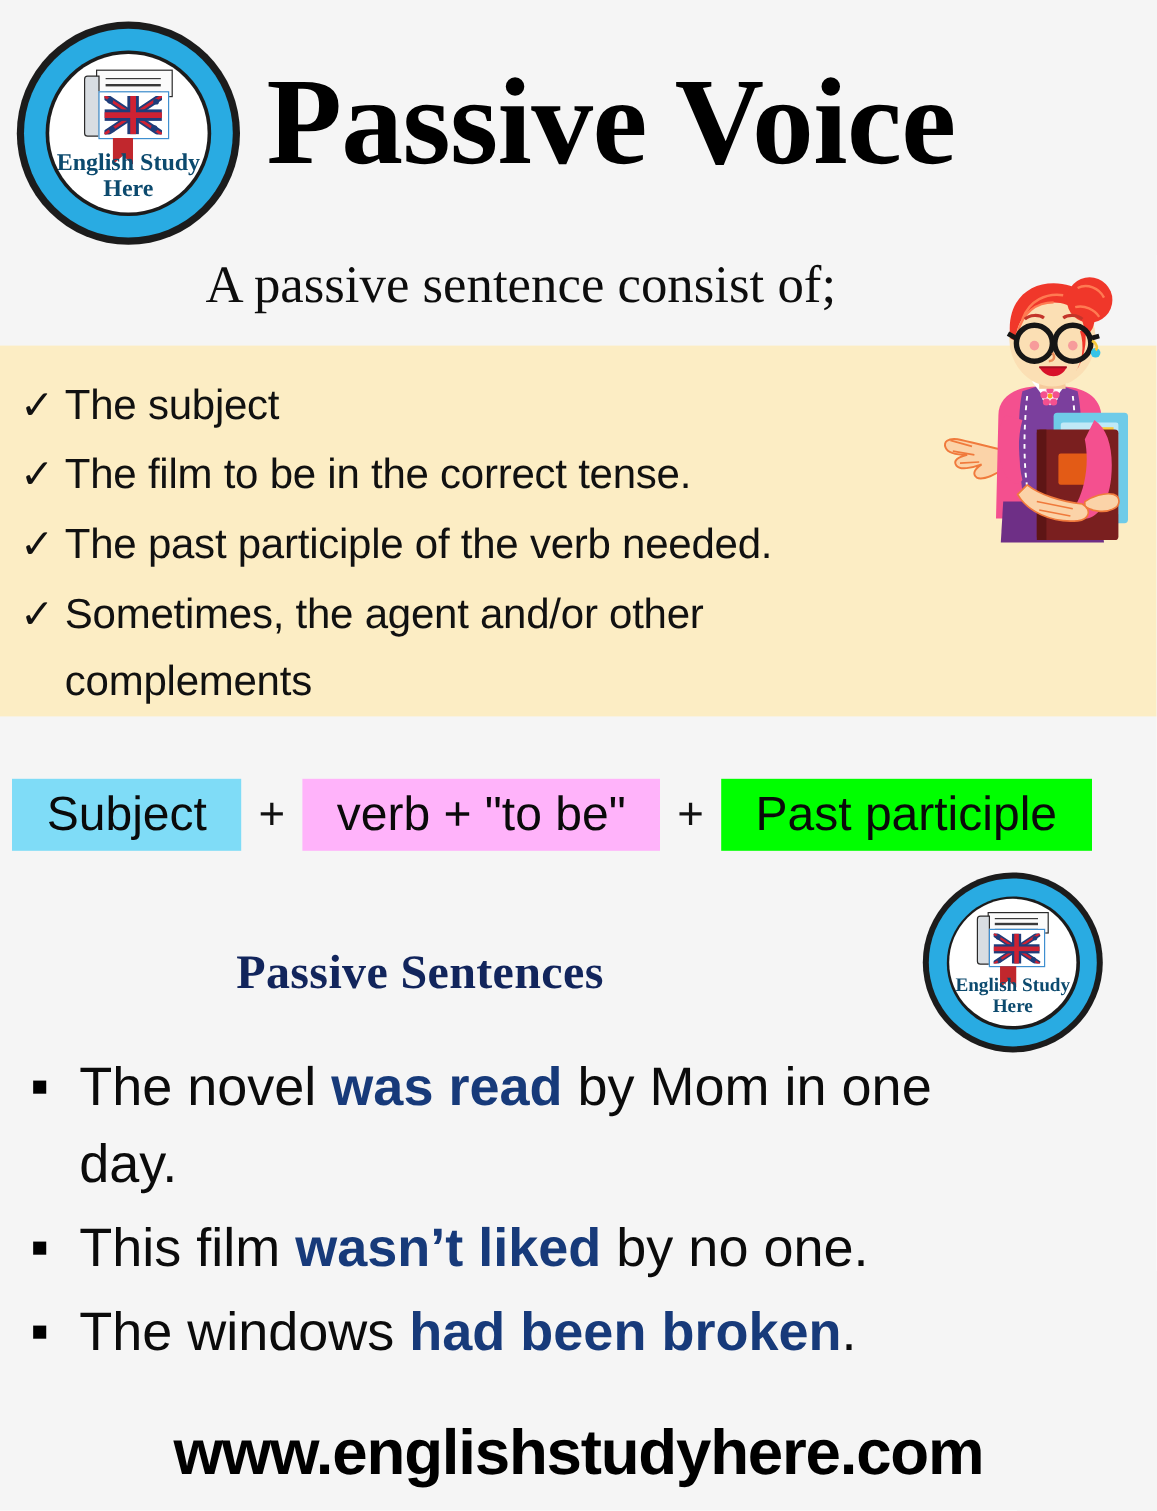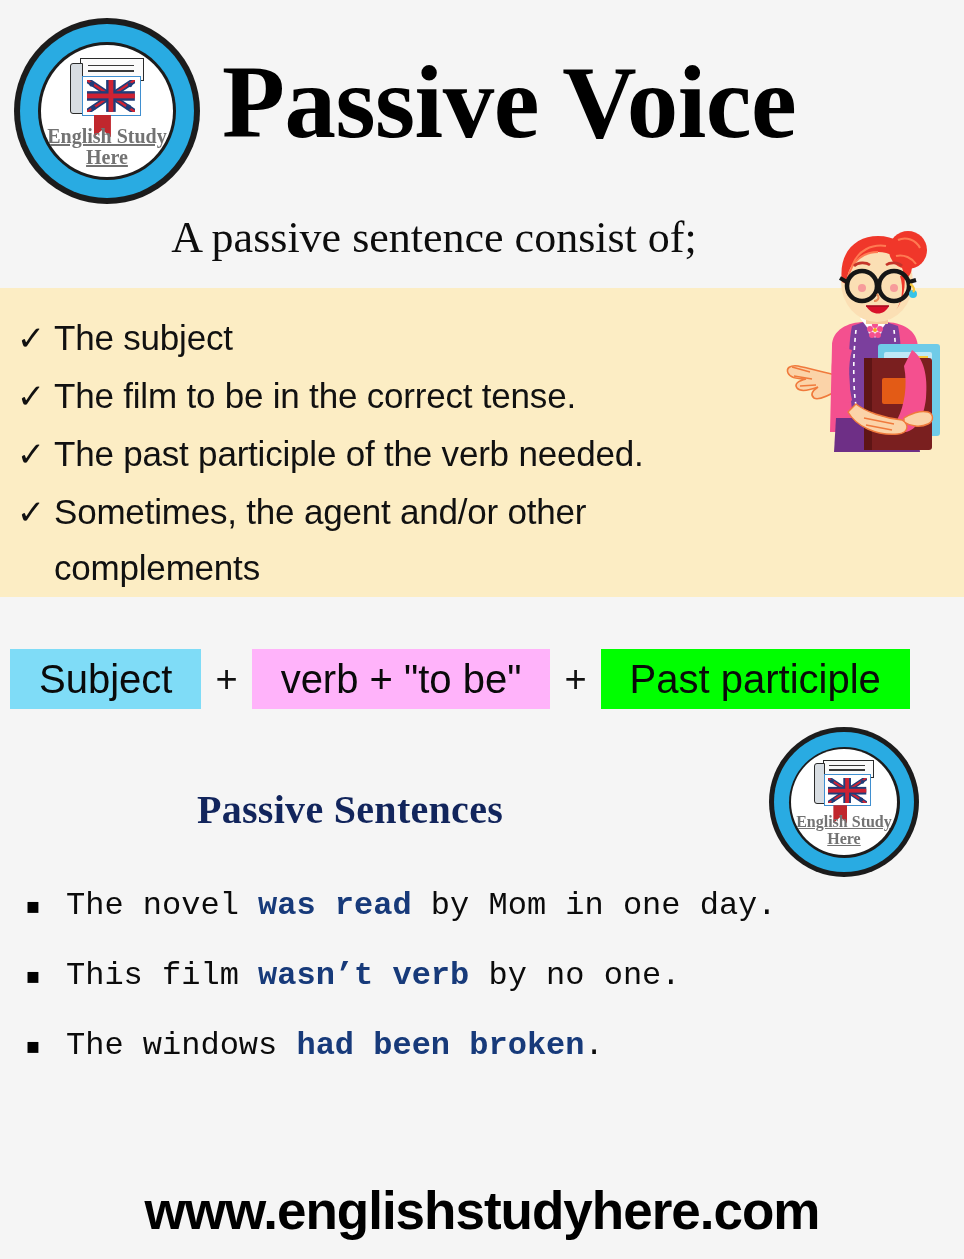--- a/index.html
+++ b/index.html
@@ -60,24 +60,23 @@
   .lg-flag { position:absolute; left:8%; top:8%; width:84%; height:84%; }
   .lg-ribbon {
     position:absolute; left:40%; top:53%; width:13%; height:17%;
   }
   .lg-ribbon:before {
     content:""; position:absolute; inset:0; background:#c1272d;
     clip-path:polygon(0 0,100% 0,100% 100%,50% 66%,0 100%);
   }
   .lg-text {
     position:absolute; left:4%; bottom:7%; width:92%;
-    text-align:center; color:#737373;
+    text-align:center; color:#0c4a6e;
     font-family:"Liberation Serif", serif; font-weight:bold;
     line-height:1.04;
-    text-decoration:underline;
   }
 
   #main-title {
     position:absolute; left:222px; top:42px; width:720px; height:120px;
     display:flex; align-items:center;
     font-family:"Liberation Serif", serif;
     font-weight:bold; font-size:103px; color:#000000;
     letter-spacing:-0.5px; white-space:nowrap;
   }
   #subtitle {
@@ -139,22 +138,22 @@
     font-size:40px; color:#12255c; letter-spacing:0.3px;
   }
   #examples { position:absolute; left:0; top:874px; width:900px; }
   .ex-row { display:flex; align-items:flex-start; margin-bottom:6px; }
   .ex-bullet {
     flex:0 0 66px; text-align:center;
     font-size:22px; line-height:64px; color:#000;
     font-family:"DejaVu Sans", sans-serif;
   }
   .ex-text {
-    font-size:32px; line-height:64px; color:#0b0b0b;
-    font-family:Liberation Mono, monospace;
+    font-size:45px; line-height:64px; color:#0b0b0b;
+    font-family:Liberation Sans, sans-serif;
     max-width:800px;
   }
   .hl { color:#173a7a; font-weight:bold; }
 
   #footer-url {
     position:absolute; left:0; top:1180px; width:964px;
     text-align:center;
     font-family:"Liberation Sans", sans-serif;
     font-weight:bold; font-size:53px; color:#000;
     letter-spacing:-1px;
@@ -359,21 +358,21 @@
 
   <div id="examples">
 
     <div class="ex-row">
       <span class="ex-bullet">▪</span>
       <span class="ex-text"><span>The novel </span><span class="hl">was read</span><span> by Mom in one day.</span></span>
     </div>
 
     <div class="ex-row">
       <span class="ex-bullet">▪</span>
-      <span class="ex-text"><span>This film </span><span class="hl">wasn’t verb</span><span> by no one.</span></span>
+      <span class="ex-text"><span>This film </span><span class="hl">wasn’t liked</span><span> by no one.</span></span>
     </div>
 
     <div class="ex-row">
       <span class="ex-bullet">▪</span>
       <span class="ex-text"><span>The windows </span><span class="hl">had been broken</span><span>.</span></span>
     </div>
 
   </div>
 
   <div id="footer-url">www.englishstudyhere.com</div>

